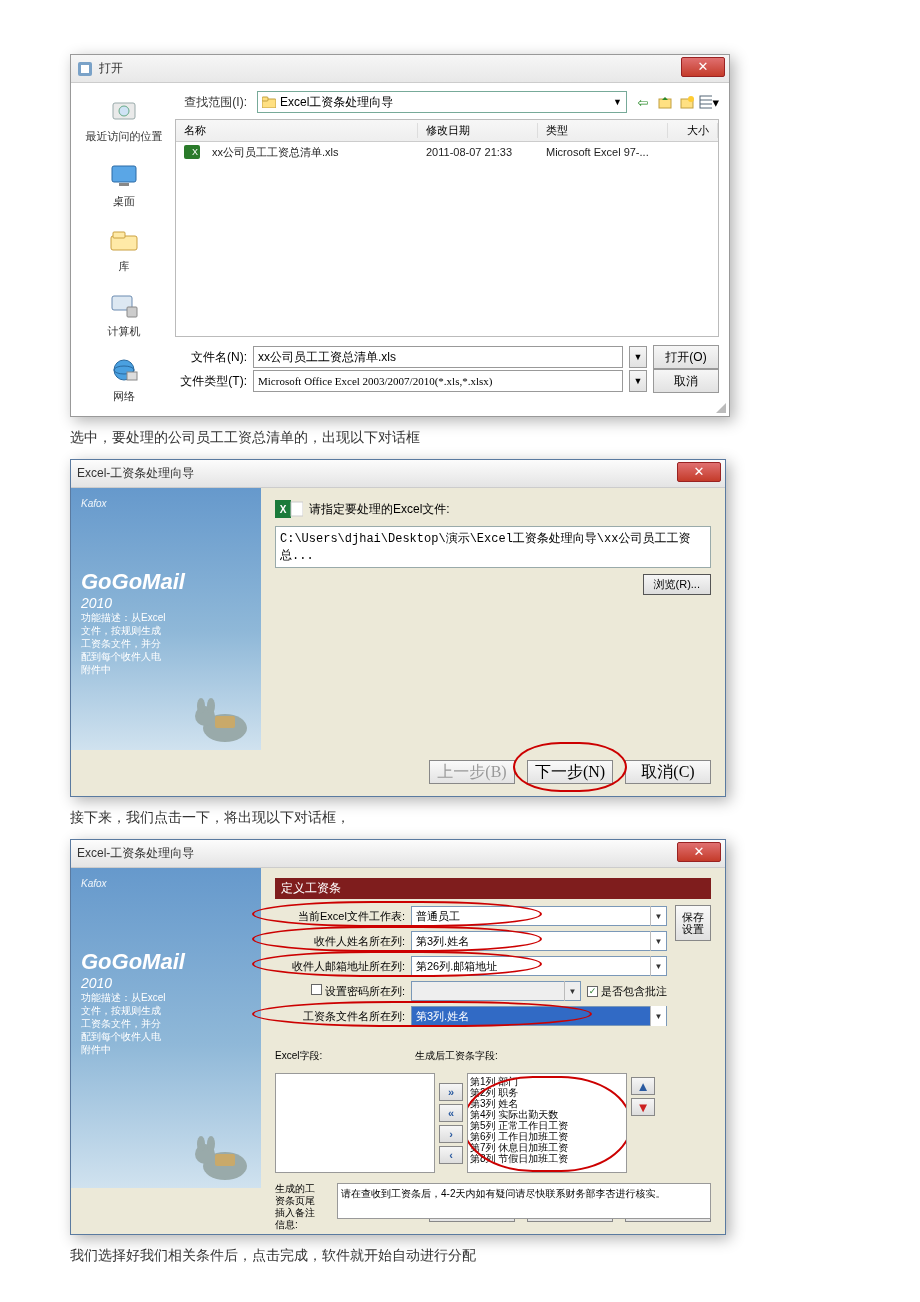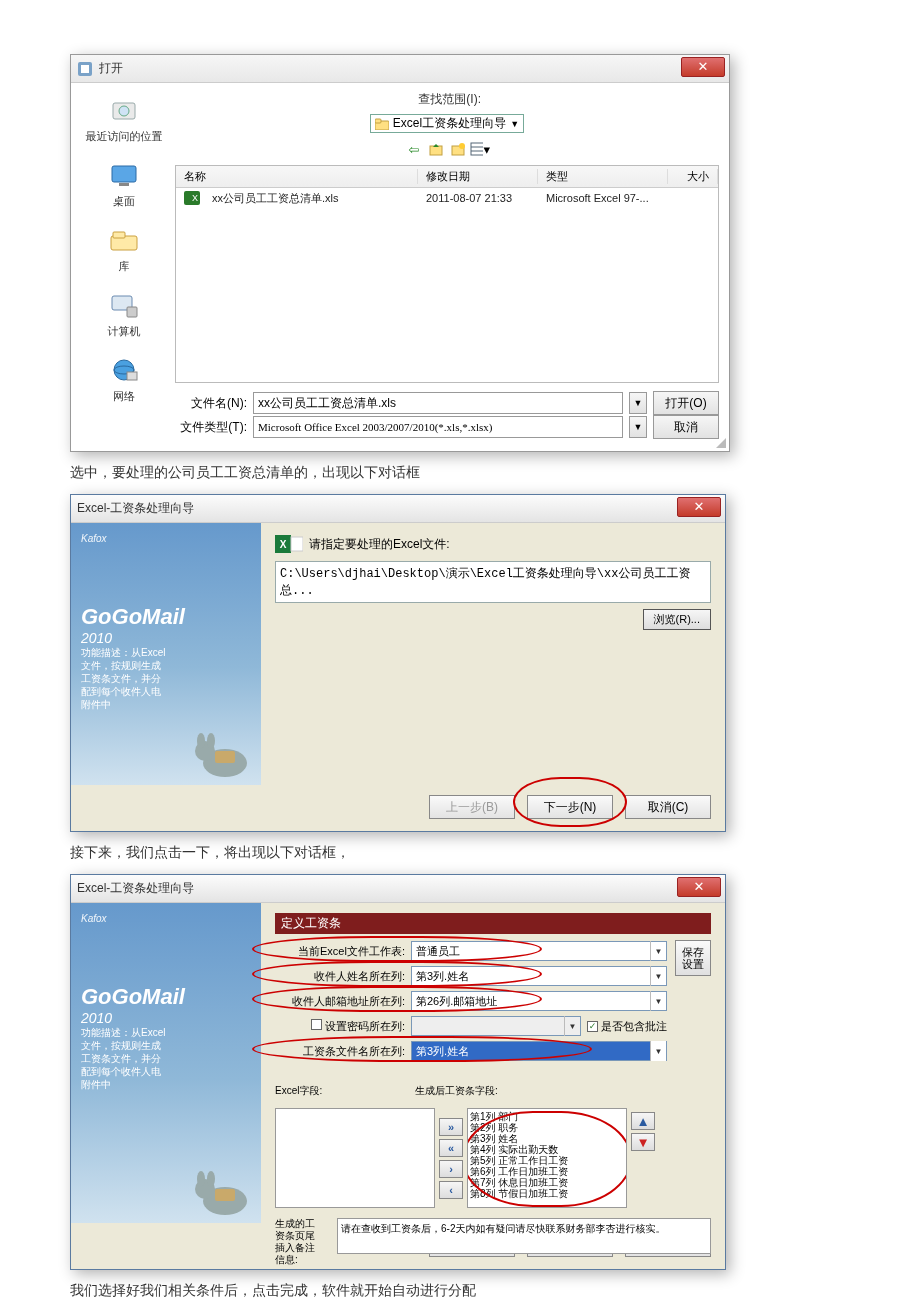--- a/index.html
+++ b/index.html
@@ -9,23 +9,23 @@
 .win-titlebar { height: 28px; background: linear-gradient(#f6f6f6,#e8e8e8); border-bottom: 1px solid #ccc; display: flex; align-items: center; padding: 0 6px; position: relative; }
 .win-titlebar .icon { width: 16px; height: 16px; margin-right: 6px; display: inline-flex; align-items: center; justify-content: center; }
 .win-title { font-size: 12px; color: #333; }
 .close-btn { position: absolute; right: 4px; top: 2px; width: 44px; height: 20px; background: linear-gradient(#e07070,#c43b2a); border: 1px solid #922; border-radius: 2px; color: #fff; text-align: center; font-size: 13px; line-height: 18px; cursor: pointer; }
 .file-dialog { width: 660px; }
 .fd-body { padding: 8px 10px 12px; display: flex; gap: 8px; }
 .fd-side { width: 86px; display: flex; flex-direction: column; align-items: center; gap: 16px; padding-top: 4px; }
 .fd-side .item { display: flex; flex-direction: column; align-items: center; font-size: 11px; color: #333; gap: 2px; text-align: center; }
 .fd-side .ic { width: 32px; height: 32px; display: flex; align-items: center; justify-content: center; }
 .fd-main { flex: 1; display: flex; flex-direction: column; }
-.fd-toprow { display: flex; align-items: center; gap: 6px; margin-bottom: 6px; flex-direction: column; }
+.fd-toprow { display: flex; align-items: center; gap: 6px; margin-bottom: 6px; }
 .fd-toprow label { width: 72px; text-align: right; margin-right: 4px; color: #333; font-size: 12px; }
-.fd-path { flex: 1; height: 39px; border: 1px solid #7a9; background: #fff; display: flex; align-items: center; padding: 0 4px; gap: 4px; }
+.fd-path { flex: 1; height: 22px; border: 1px solid #7a9; background: #fff; display: flex; align-items: center; padding: 0 4px; gap: 4px; }
 .tb-icons { display: flex; gap: 2px; }
 .tb-icons span { width: 20px; height: 20px; display: inline-flex; align-items: center; justify-content: center; font-size: 13px; }
 .fd-list { border: 1px solid #bbb; background: #fff; height: 218px; overflow: hidden; }
 .fd-head { display: flex; background: linear-gradient(#f7f7f7,#eee); border-bottom: 1px solid #ccc; height: 22px; align-items: center; font-size: 11px; }
 .fd-head span { padding: 0 8px; border-right: 1px solid #ddd; }
 .col-name { flex: 1; }
 .col-date { width: 120px; }
 .col-type { width: 130px; }
 .col-size { width: 50px; text-align: right; }
 .fd-row { display: flex; height: 20px; align-items: center; font-size: 11px; color: #222; }
@@ -47,21 +47,21 @@
 .wiz-side .brand-small { font-size:10px; font-style:italic; opacity:.9;}
 .wiz-side .brand { font-size:22px; font-style:italic; font-weight:bold; color:#fff; margin-top:60px;}
 .wiz-side .year { font-size:14px; text-align:left; padding-right:20px; font-style:italic;}
 .wiz-side .desc { font-size:10px; line-height:13px; color:#fff; margin-top:0;}
 .donkey { position:absolute; bottom:4px; right:6px; width:68px; height:58px; }
 .wiz-main { flex:1; background:#ece9d8; padding:10px 14px; display:flex; flex-direction:column; font-size:12px; gap:6px;}
 .wiz-main .hdr { display:flex; align-items:center; gap:6px; }
 .wiz-main .path-box { border:1px solid #9aa; background:#fff; padding:3px 4px; font-size:12px; font-family:Liberation Mono, monospace; }
 .wiz-main .browse-btn { align-self:flex-end; border:1px solid #555; background:linear-gradient(#f6f6f6,#ddd); padding:2px 10px; font-size:11px; position:relative;}
 .wiz-btns { display:flex; justify-content:flex-end; gap:12px; padding:10px 14px 12px; background:#ece9d8; }
-.wbtn { width:86px; height:24px; border:1px solid #888; background:linear-gradient(#fafafa,#e3e3e3); font-size:12px; cursor:pointer;}
+.wbtn { width:86px; height:24px; border:1px solid #888; background:linear-gradient(#fafafa,#e3e3e3); font-size:16px; cursor:pointer;font-family:Liberation Serif, serif;}
 .wbtn.disabled { color:#999; }
 .wizard2 .wiz-side { height: 320px; }
 .wizard2 .wiz-main { height: 320px; }
 .group-label { background:#7f1d1d; color:#fff; padding:2px 6px; display:inline-block; font-size:12px;}
 .form-row { display:flex; align-items:center; gap:6px; height:22px;}
 .form-row label { width:130px; text-align:right; font-size:11px; position:relative;}
 .sel { flex:1; height:20px; border:1px solid #7a98b8; background:#fff; display:flex; align-items:center; padding:0 4px; font-size:11px; position:relative;}
 .sel.hi { background:#316ac5; color:#fff;}
 .dd-arr { position:absolute; right:0; top:-1px; width:16px; height:20px; border-left:1px solid #bbb; display:flex;align-items:center;justify-content:center;font-size:8px;color:#333;}
 .small-btn { height:20px; padding: 0 6px; border:1px solid #888; background:linear-gradient(#fafafa,#e0e0e0); font-size:11px; white-space:nowrap;}
@@ -380,21 +380,21 @@
           <button style="color:#2a5aa0">▲</button>
           <button style="color:#c22">▼</button>
         </div>
       </div>
 
       <div class="memo">
         <label style="white-space:pre-line;">生成的工
 资条页尾
 插入备注
 信息:</label>
-        <div class="mbox">请在查收到工资条后，6-2天内如有疑问请尽快联系财务部李杏进行核实。</div>
+        <div class="mbox">请在查收到工资条后，4-2天内如有疑问请尽快联系财务部李杏进行核实。</div>
       </div>
     </div>
   </div>
   <div class="wiz-btns">
     <button class="wbtn">上一步(B)</button>
     <button class="wbtn">完成</button>
     <button class="wbtn">取消(C)</button>
   </div>
 </div>
 

